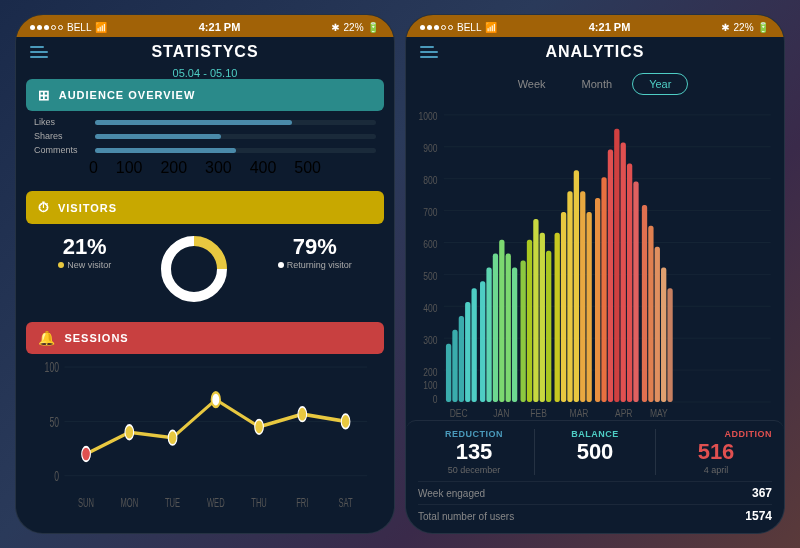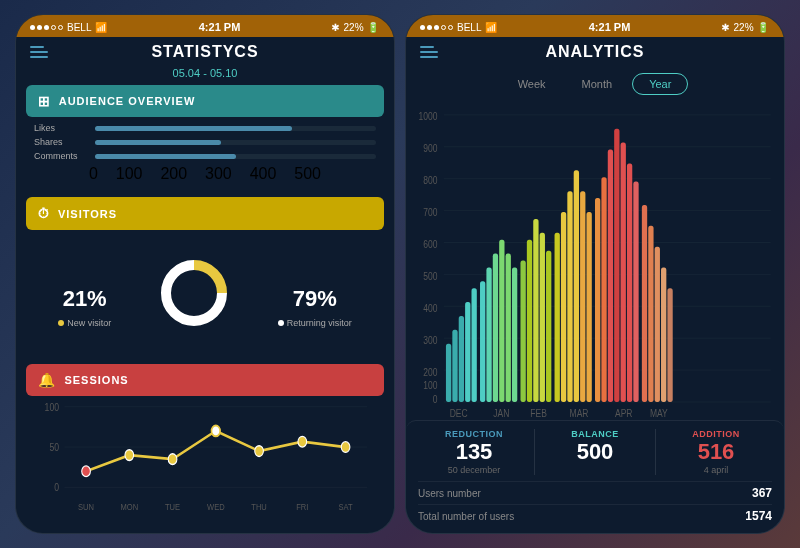--- a/index.html
+++ b/index.html
@@ -38,21 +38,21 @@
       display: flex; align-items: center; justify-content: center;
       padding: 6px 14px 6px;
       position: relative;
       flex-shrink: 0;
     }
     .menu-icon { position: absolute; left: 14px; display: flex; flex-direction: column; gap: 3px; cursor: pointer; }
     .menu-line { width: 18px; height: 2px; background: #4a9abb; border-radius: 1px; }
     .menu-line:first-child { width: 14px; }
     .header-title { font-weight: bold; font-size: 16px; color: #fff; letter-spacing: 1px; }
     .date-range {
-      text-align: center; color: #4ecdc4; font-size: 11px; padding-bottom: 6px; flex-shrink: 0;
+      text-align: center; color: #4ecdc4; font-size: 11px; flex-shrink: 0;
     }
     .phone-content { flex: 1; overflow: hidden; display: flex; flex-direction: column; padding: 0 10px 8px; gap: 8px; }
     
     
     .section-header {
       display: flex; align-items: center; gap: 8px;
       padding: 8px 12px;
       border-radius: 6px;
       font-size: 11px; font-weight: bold; color: #fff; letter-spacing: 1px;
     }
@@ -62,26 +62,26 @@
     .section-icon { font-size: 14px; }
     .audience-content { padding: 6px 8px; }
     .bar-row { display: flex; align-items: center; margin-bottom: 4px; gap: 6px; }
     .bar-label { width: 55px; font-size: 9px; color: #aaa; flex-shrink: 0; }
     .bar-track { flex: 1; height: 5px; background: #1a2a3a; border-radius: 3px; }
     .bar-fill { height: 100%; border-radius: 3px; background: #4a8aaa; }
     .axis-labels { display: flex; justify-content: space-between; padding: 0 55px 0 55px; }
     
     
     .visitors-content {
-      display: flex; align-items: flex-end; justify-content: space-around;
-      padding: 28px 8px;
+      display: flex; align-items: flex-start; justify-content: space-around;
+      padding: 10px 8px;
     }
     .visitor-stat { text-align: center; }
     .visitor-pct { font-size: 22px; font-weight: bold; color: #fff; }
-    .visitor-label { font-size: 9px; color: #aaa; display: flex; align-items: center; gap: 3px; margin-top: 6px; }
+    .visitor-label { font-size: 9px; color: #aaa; display: flex; align-items: center; gap: 3px; margin-top: 0; }
     .visitor-dot { width: 6px; height: 6px; border-radius: 50%; }
     .dot-yellow { background: #e8c840; }
     .dot-white { background: #fff; }
     .donut-container { position: relative; width: 70px; height: 70px; }
     .donut-svg { width: 70px; height: 70px; }
     
     
     .sessions-content { flex: 1; padding: 4px 6px; position: relative; min-height: 80px; }
     
     
@@ -102,21 +102,21 @@
     
     .analytics-stats {
       padding: 8px 12px 6px;
       flex-shrink: 0;
       border-top: 1px solid rgba(255,255,255,0.08);
       border-radius: 10px;
     }
     .stats-row { display: flex; justify-content: space-between; margin-bottom: 6px; }
     .stat-block { text-align: center; flex: 1; }
     .stat-label { font-size: 9px; font-weight: bold; color: #4a9abb; letter-spacing: 0.5px; text-transform: uppercase; }
-    .stat-label.red { color: #e05050; }
+    .stat-label.red { color: #e05050; text-align: right; }
     .stat-label.teal { color: #4ecdc4; }
     .stat-value { font-size: 22px; font-weight: bold; color: #fff; }
     .stat-value.red { color: #e05050; }
     .stat-date { font-size: 9px; color: #666; }
     .divider-v { width: 1px; background: rgba(255,255,255,0.1); margin: 0 4px; }
     
     .metric-row { display: flex; justify-content: space-between; align-items: center; padding: 4px 0; border-top: 1px solid rgba(255,255,255,0.06); }
     .metric-label { font-size: 10px; color: #888; }
     .metric-value { font-size: 12px; font-weight: bold; color: #fff; }
   </style>
@@ -388,21 +388,21 @@
         <div class="stat-value">500</div>
       </div>
       <div class="divider-v"></div>
       <div class="stat-block">
         <div class="stat-label red">ADDITION</div>
         <div class="stat-value red">516</div>
         <div class="stat-date">4 april</div>
       </div>
     </div>
     <div class="metric-row">
-      <div class="metric-label">Users number</div>
+      <div class="metric-label">Week engaged</div>
       <div class="metric-value">367</div>
     </div>
     <div class="metric-row">
       <div class="metric-label">Total number of users</div>
       <div class="metric-value">1574</div>
     </div>
   </div>
 </div>
 
 </body></html>

